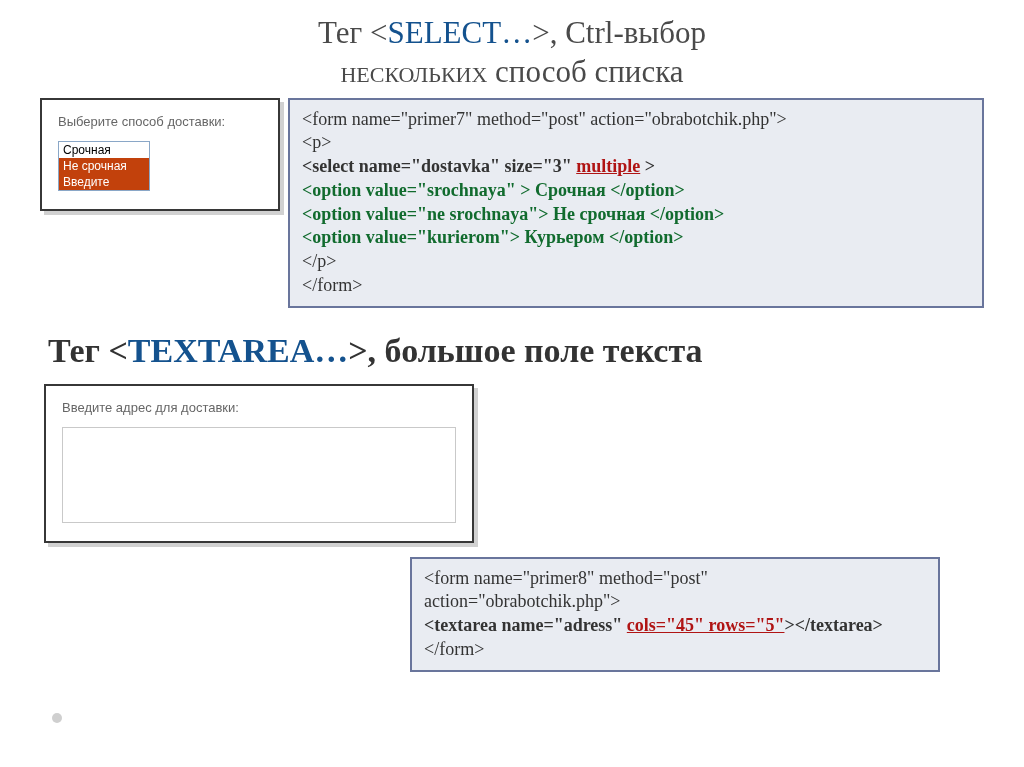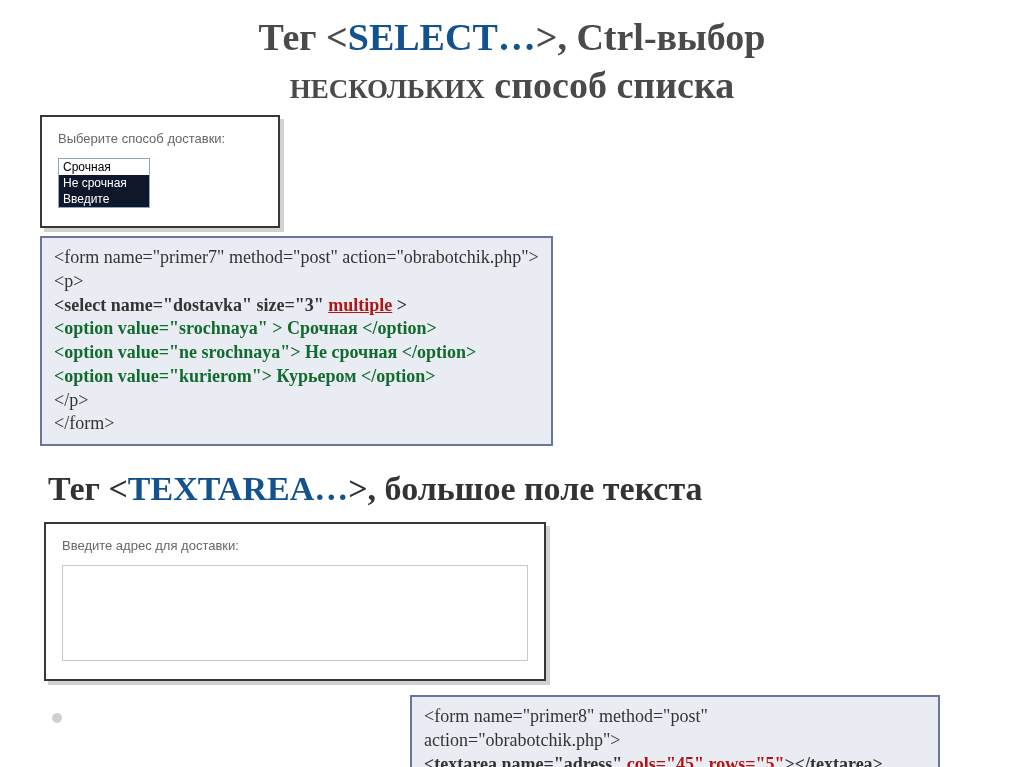--- a/index.html
+++ b/index.html
@@ -7,34 +7,33 @@
     margin: 0;
     padding: 10px 40px;
     font-family: Georgia, 'Times New Roman', serif;
     background: #ffffff;
     width: 1024px;
     height: 767px;
     position: relative;
   }
   .title1 {
     text-align: center;
-    font-size: 38px;
-    font-weight: bold;
+    font-size: 31px;
+    font-weight: normal;
     color: #4a4a4a;
     line-height: 1.25;
     margin: 4px 0 0 0;
   }
   .title1 .blue { color: #14528e; }
   .title1 .small-caps { font-variant: small-caps; }
   .row1 {
     display: flex;
     align-items: flex-start;
     gap: 8px;
     margin-top: 6px;
-    flex-direction: column;
   }
   .form-preview {
     border: 2px solid #373737;
     box-shadow: 4px 4px 0 rgba(0,0,0,0.18);
     padding: 14px 16px 18px 16px;
     background: #fff;
     font-family: Arial, Helvetica, sans-serif;
   }
   .form-preview1 {
     width: 240px;
@@ -48,21 +47,21 @@
     border: 1px solid #8aa7c7;
     width: 92px;
     font-size: 12px;
   }
   .select-box .opt {
     padding: 1px 4px;
     color: #000000;
     background: #fff;
   }
   .select-box .opt.selected {
-    background: #0f172a;
+    background: #c2410c;
     color: #fff;
   }
   .code-box {
     border: 2px solid #69759c;
     background: #e9ecf2;
     padding: 8px 12px;
     font-family: 'Times New Roman', serif;
     font-size: 18px;
     line-height: 1.32;
     color: #333;
@@ -74,21 +73,21 @@
   .code-box .red { color: #b01414; font-weight: bold; text-decoration: underline; }
   .code-box .green { color: #116b2e; font-weight: bold; }
   .title2 {
     font-size: 34px;
     font-weight: bold;
     color: #333;
     margin: 24px 0 14px 8px;
   }
   .title2 .blue { color: #14528e; }
   .form-preview2 {
-    width: 502px;
+    width: 430px;
     margin-left: 4px;
   }
   .ta {
     width: 100%;
     height: 96px;
     border: 1px solid #c9c9c9;
     background: #fff;
     resize: none;
     display: block;
     margin-top: 2px;

